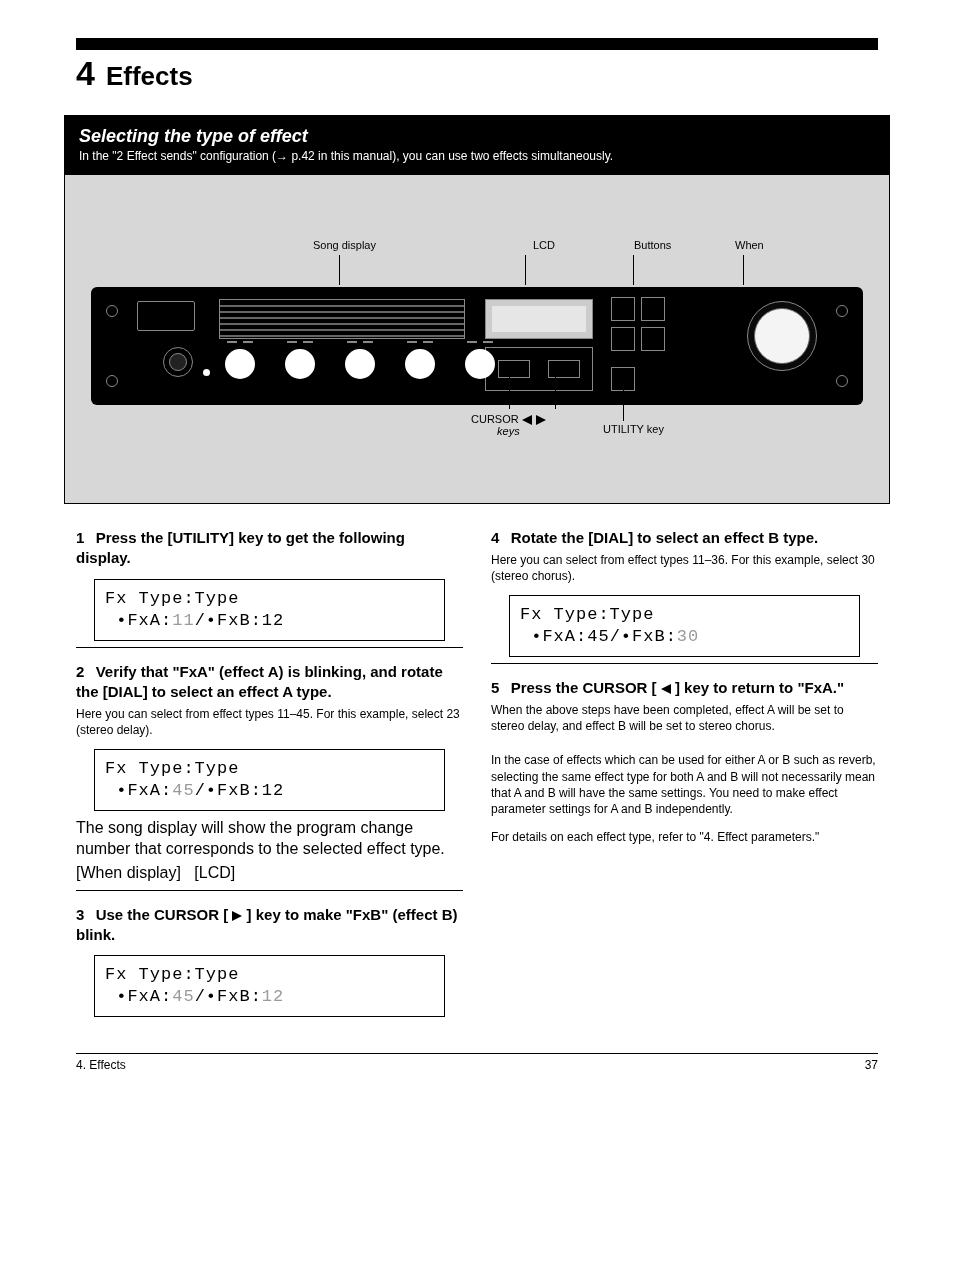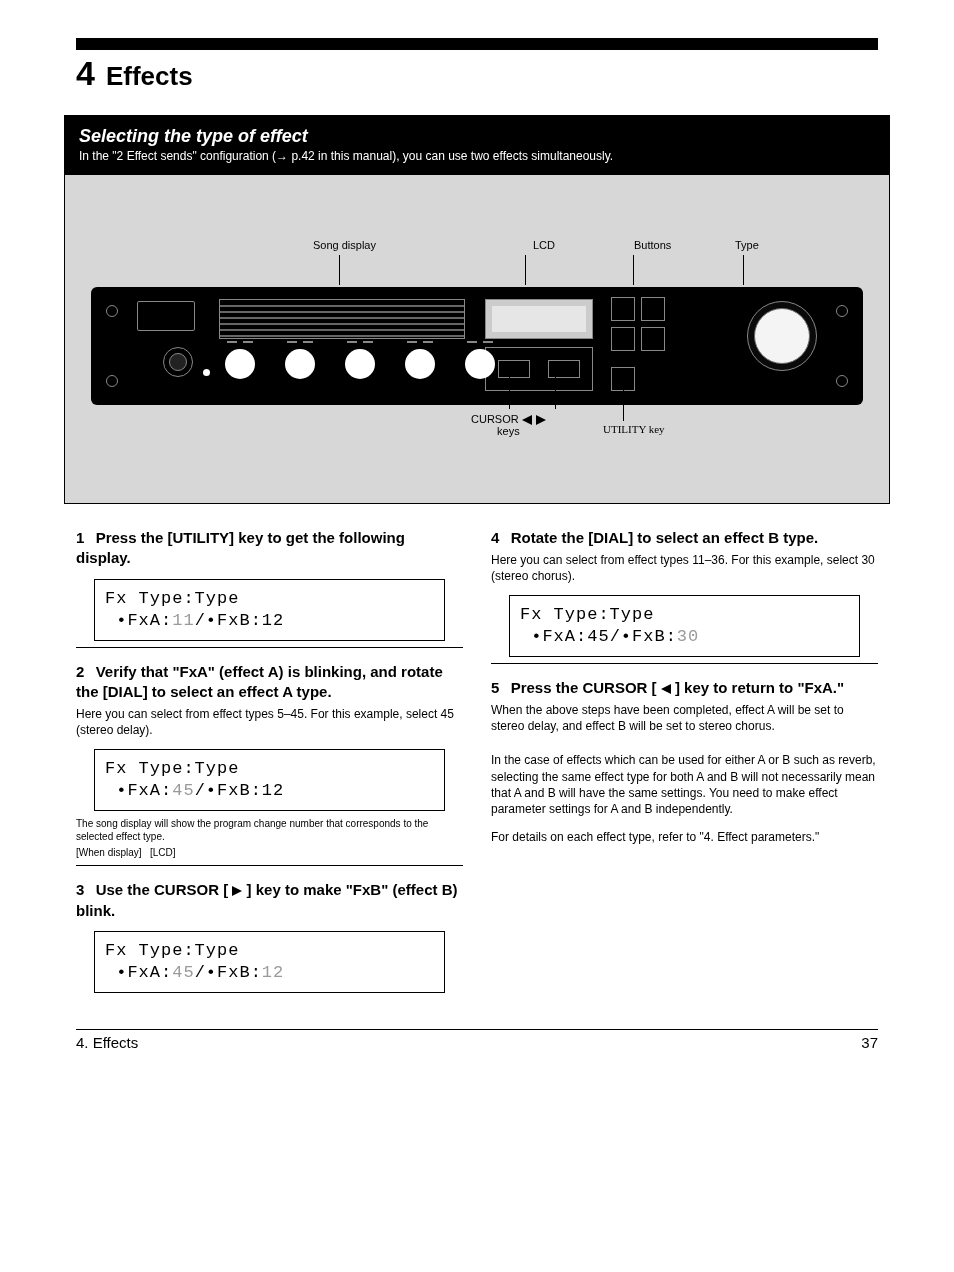--- a/index.html
+++ b/index.html
@@ -142,28 +142,28 @@
     font-size: 17px;
     letter-spacing: 1px;
     line-height: 1.3;
     white-space: pre;
     margin: 10px 18px 6px 18px;
     background: #fff;
   }
   .hl-a { color: #9a9a9a; }
   .hl-b { color: #9a9a9a; }
 
-  .note { font-size: 10px; margin: 6px 0 0 0; }
+  .note { font-size: 16px; margin: 6px 0 0 0; }
   .note .nlabels { margin-top: 2px; }
 
   .arrow-inline-l { display:inline-block; border-top:5px solid transparent; border-bottom:5px solid transparent; border-right:10px solid #000; vertical-align:-1px; }
   .arrow-inline-r { display:inline-block; border-top:5px solid transparent; border-bottom:5px solid transparent; border-left:10px solid #000; vertical-align:-1px; }
 
   .footer-line { border-top: 1px solid #000; margin: 30px 76px 0 76px; }
-  .footer-row { display:flex; justify-content: space-between; margin: 4px 76px 0 76px; font-size: 15px; }
+  .footer-row { display:flex; justify-content: space-between; margin: 4px 76px 0 76px; font-size: 12px; }
 </style>
 </head>
 <body>
 
 <div class="page">
 
   <div class="top-bar"></div>
   <div class="header-row">
     <span class="header-value">4</span>
     <span class="header-title">Effects</span>
@@ -174,21 +174,21 @@
       <span class="section-title">Selecting the type of effect</span>
       <span class="section-sub">In the "2 Effect sends" configuration (→ p.42 in this manual), you can use two effects simultaneously.</span>
     </div>
 
     <div class="device-area">
 
       <div class="labels-top">
         <div style="left:228px;">Song display</div>
         <div style="left:448px;">LCD</div>
         <div style="left:512px;padding-left:37px;">Buttons</div>
-        <div style="left:650px;">Type</div>
+        <div style="left:650px;">When</div>
         <span class="lead" style="left:254px; top:16px; height:30px;"></span>
         <span class="lead" style="left:440px; top:16px; height:30px;"></span>
         <span class="lead" style="left:548px; top:16px; height:30px;"></span>
         <span class="lead" style="left:658px; top:16px; height:30px;"></span>
       </div>
 
       <div class="device">
         <div class="ear left">
             <div class="hole t"></div>
             <div class="hole b"></div>
@@ -247,43 +247,43 @@
         </div>
       </div>
 
       <div class="labels-bottom">
         <span class="lead" style="left:424px; top:-36px; height:36px;"></span>
         <span class="lead" style="left:470px; top:-36px; height:36px;"></span>
         <span class="lead" style="left:538px; top:-30px; height:42px;"></span>
         <div style="left:386px; top:4px;">
           <span>CURSOR</span>
           <span class="arrow-l"></span><span class="arrow-r"></span>
-          <div style="text-align:center;"><span>keys</span></div>
-        </div>
-        <div style="left:518px; top:14px;font-family:Liberation Serif, serif;">UTILITY key</div>
+          <div style="text-align:center;font-style:italic;"><span>keys</span></div>
+        </div>
+        <div style="left:518px; top:14px;">UTILITY key</div>
       </div>
     </div>
   </div>
 
   <div class="body-cols">
 
     <div class="col">
 
       <div class="step">
         <span class="s-head"><span>1</span></span>
         <span class="s-head" style="margin-left:8px;">Press the [UTILITY] key to get the following display.</span>
       </div>
       <div class="lcd-box"><span>Fx Type:Type</span>
 <span> •FxA:</span><span class="hl-a">11</span><span>/•FxB:</span><span>12</span></div>
       <div class="under-rule"></div>
 
       <div class="step">
         <span class="s-head"><span>2</span></span>
         <span class="s-head" style="margin-left:8px;">Verify that "FxA" (effect A) is blinking, and rotate the [DIAL] to select an effect A type.</span>
-        <div class="step-body">Here you can select from effect types 5–45. For this example, select 45 (stereo delay).</div>
+        <div class="step-body">Here you can select from effect types 11–45. For this example, select 23 (stereo delay).</div>
       </div>
       <div class="lcd-box"><span>Fx Type:Type</span>
 <span> •FxA:</span><span class="hl-a">45</span><span>/•FxB:</span><span>12</span></div>
       <div class="note">
         <div>The song display will show the program change number that corresponds to the selected effect type.</div>
         <div class="nlabels"><span>[When display]</span> &nbsp; <span>[LCD]</span></div>
       </div>
       <div class="under-rule"></div>
 
       <div class="step">

